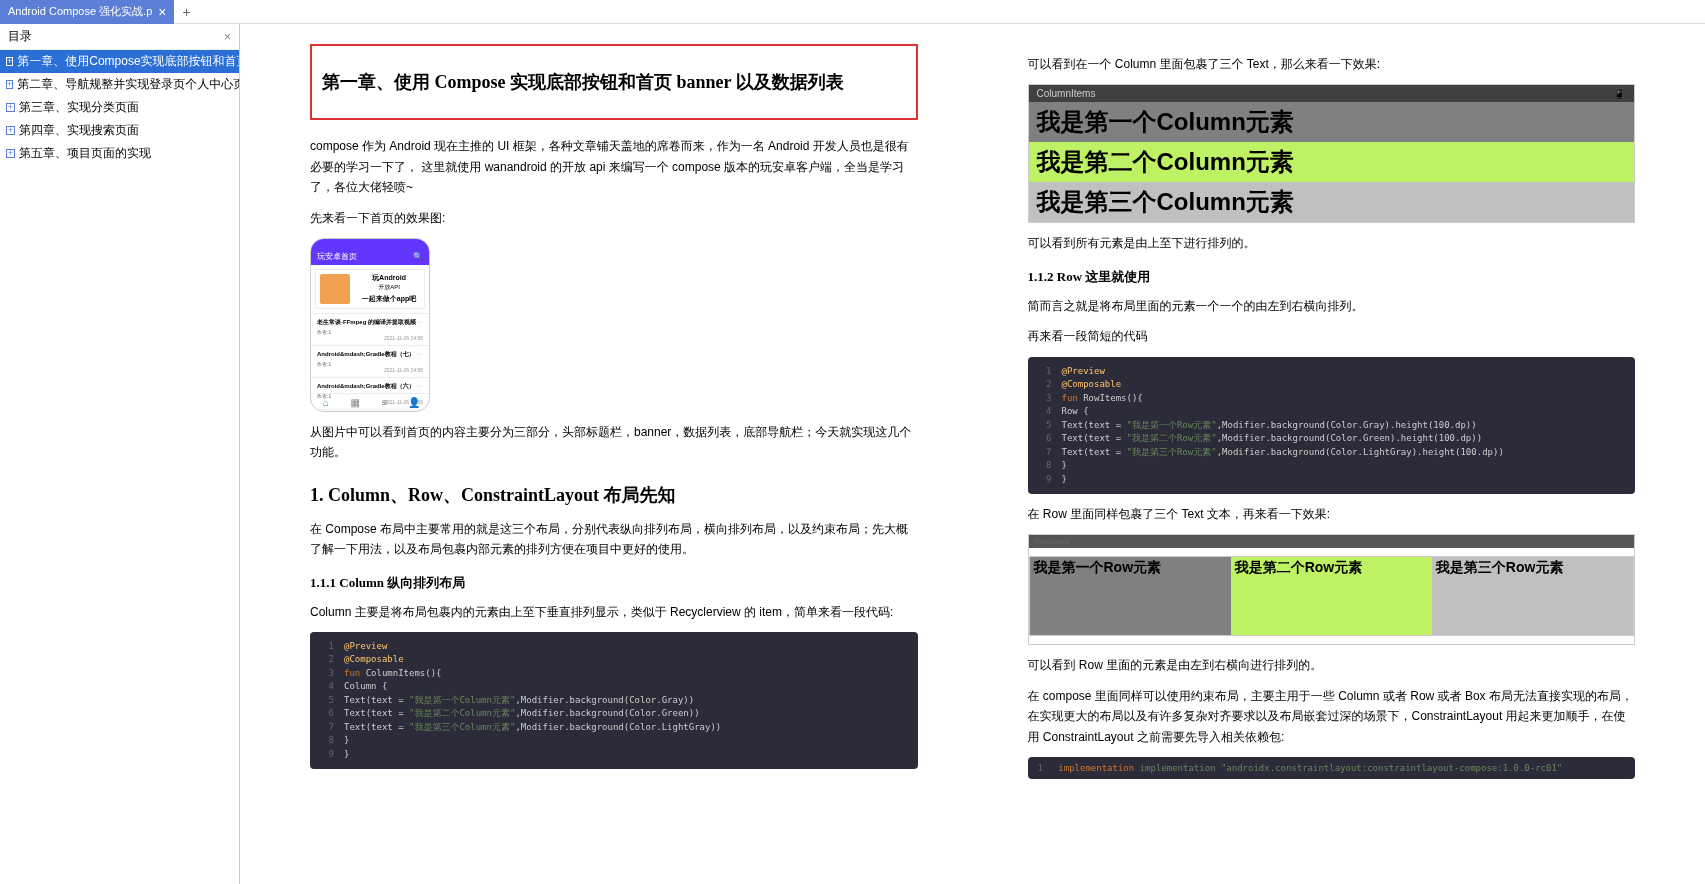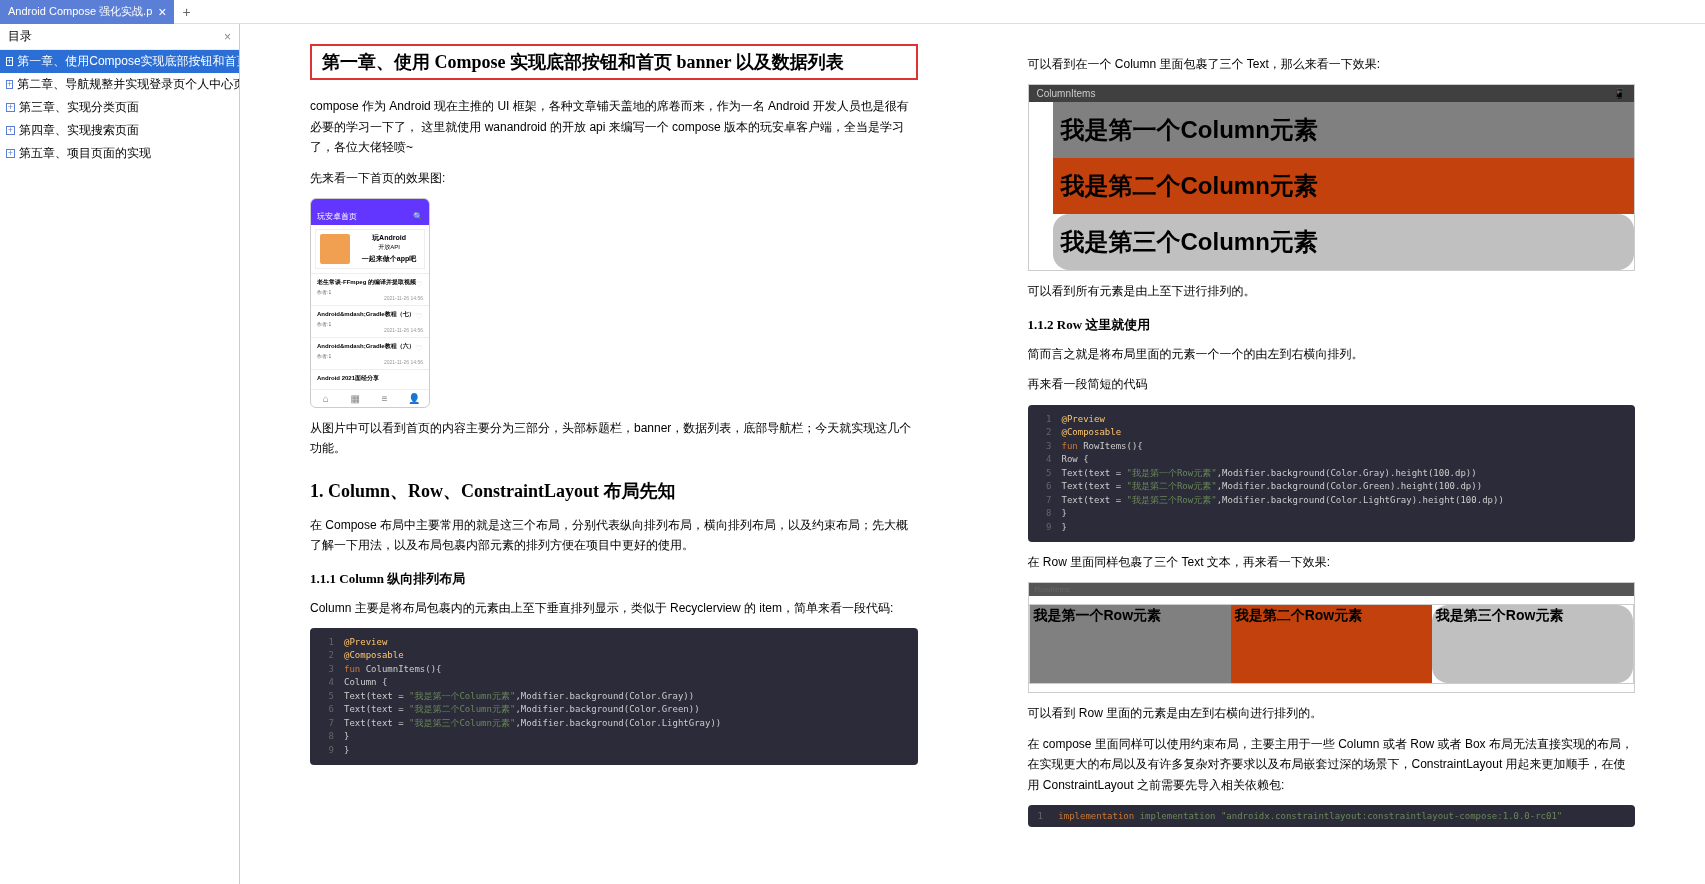--- a/index.html
+++ b/index.html
@@ -21,26 +21,26 @@
     .toc-item { display: flex; align-items: center; padding: 3px 6px; font-size: 12px; cursor: pointer; white-space: nowrap; overflow: hidden; }
     .toc-item.selected { background: #2b6fd6; color: #fff; }
     .toc-expand { font-size: 9px; color: #5b7fd6; margin-right: 4px; border: 1px solid #5b7fd6; width: 9px; height: 9px; line-height: 7px; text-align: center; }
     .toc-item.selected .toc-expand { color: #fff; border-color: #fff; }
     
     
     .content { flex: 1; background: #fff; display: flex; overflow: auto; padding: 0 30px; gap: 30px; }
     .page { background: #fff; padding: 20px 40px; flex: 1; min-width: 0; }
     
     
-    .title-box { border: 2px solid #d33; padding: 0 10px; margin-bottom: 16px; }
+    .title-box { border: 2px solid #d33; padding: 20px 10px; margin-bottom: 16px; }
     .chapter-title { font-size: 18px; font-weight: bold; line-height: 1.8; font-family: SimSun, serif; }
     .para { font-size: 12px; line-height: 1.7; margin: 10px 0; }
     
     
-    .phone-mock { width: 120px; height: 210px; border: 1px solid #ccc; border-radius: 6px; margin: 6px 0; position: relative; background: #fff; overflow: hidden; }
+    .phone-mock { width: 120px; height: 174px; border: 1px solid #ccc; border-radius: 14px; margin: 6px 0; position: relative; background: #fff; overflow: hidden; }
     .phone-statusbar { height: 10px; background: #6236ff; }
     .phone-header { height: 16px; background: #6236ff; color: #fff; font-size: 8px; display: flex; justify-content: space-between; align-items: center; padding: 0 6px; }
     .phone-banner { height: 40px; margin: 4px; background: #fff; border: 1px solid #eee; display: flex; align-items: center; }
     .banner-img { width: 30px; height: 30px; background: #f0a050; margin: 4px; border-radius: 2px; }
     .banner-text { flex: 1; }
     .banner-title { font-size: 7px; font-weight: bold; text-align: center; }
     .banner-sub { font-size: 6px; text-align: center; }
     .banner-cta { font-size: 7px; font-weight: bold; text-align: center; margin-top: 2px; }
     .phone-card { border-top: 1px solid #eee; padding: 4px 6px; position: relative; }
     .card-title { font-size: 6px; font-weight: bold; }
@@ -58,24 +58,24 @@
     .code-block { background: #2b2b3a; border-radius: 4px; padding: 8px 10px; font-family: Consolas, monospace; font-size: 9px; line-height: 1.5; color: #ccc; margin: 10px 0; }
     .code-line { display: flex; }
     .ln { width: 14px; color: #666; text-align: right; margin-right: 10px; flex-shrink: 0; }
     .kw-yellow { color: #ffc66d; }
     .kw-orange { color: #cc7832; }
     .kw-green { color: #6a8759; }
     
     
     .col-preview { border: 1px solid #ccc; margin: 8px 0; }
     .col-preview-header { background: #404040; color: #ccc; font-size: 10px; padding: 3px 8px; display: flex; justify-content: space-between; }
-    .col-item { padding: 12px 8px; font-size: 24px; font-weight: bold; font-family: SimHei, sans-serif; margin-left: 24px; }
+    .col-item { padding: 4px 8px; font-size: 24px; font-weight: bold; font-family: SimHei, sans-serif; }
     .col-gray { background: #808080; color: #000; }
-    .col-green { background: #c2410c; color: #000; }
-    .col-lightgray { background: #c0c0c0; color: #000; border-radius: 16px; }
+    .col-green { background: #bef264; color: #000; }
+    .col-lightgray { background: #c0c0c0; color: #000; }
     
     
     .row-preview { display: flex; height: 80px; margin: 8px 0; border: 1px solid #ccc; }
     .row-item { flex: 1; font-size: 14px; font-weight: bold; padding: 2px 4px; font-family: SimHei, sans-serif; }
     .row-preview-wrap { border: 1px solid #ccc; margin: 8px 0; }
     .row-preview-header { background: #555; color: #666; font-size: 8px; padding: 2px 6px; }
     
     .code-dep { background: #2b2b3a; border-radius: 4px; padding: 6px 10px; font-family: Consolas, monospace; font-size: 9px; color: #ccc; margin: 10px 0; }
   </style>
 </head>

